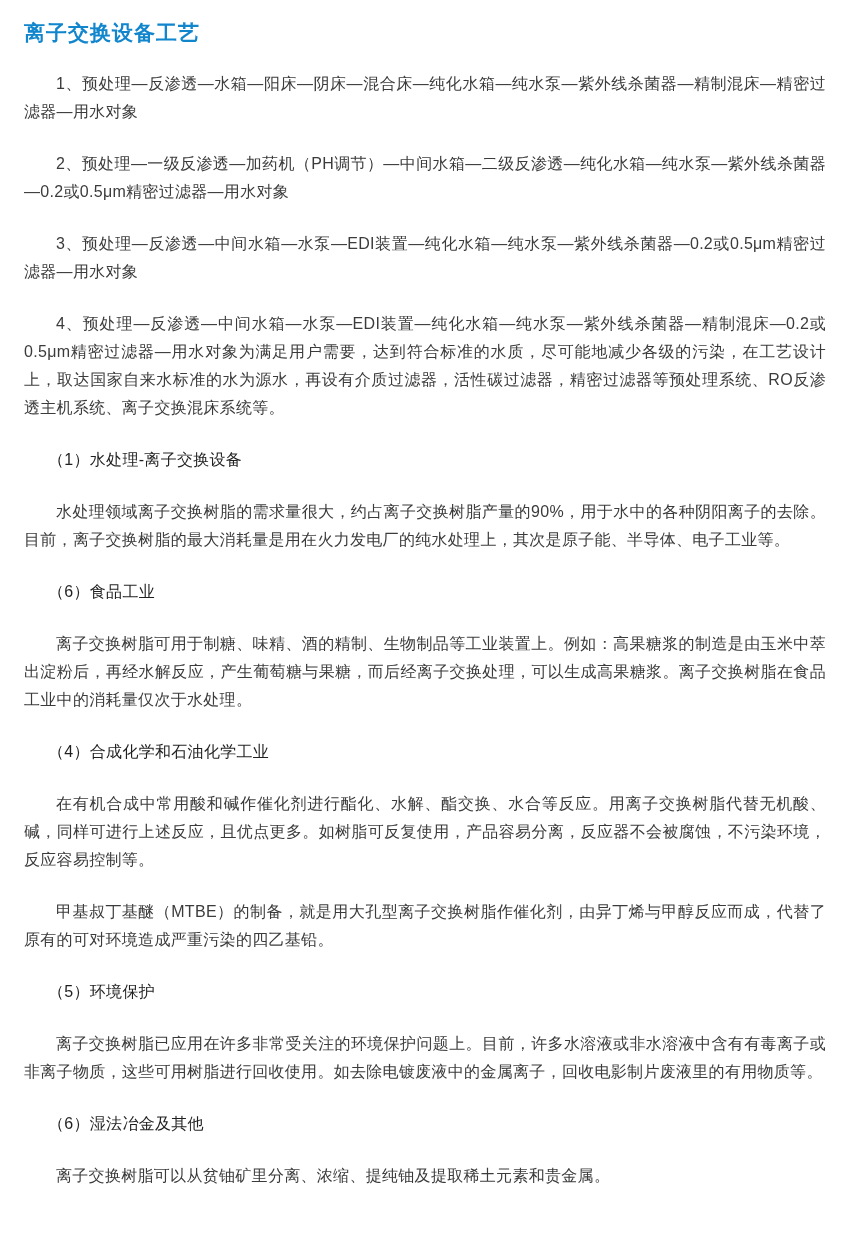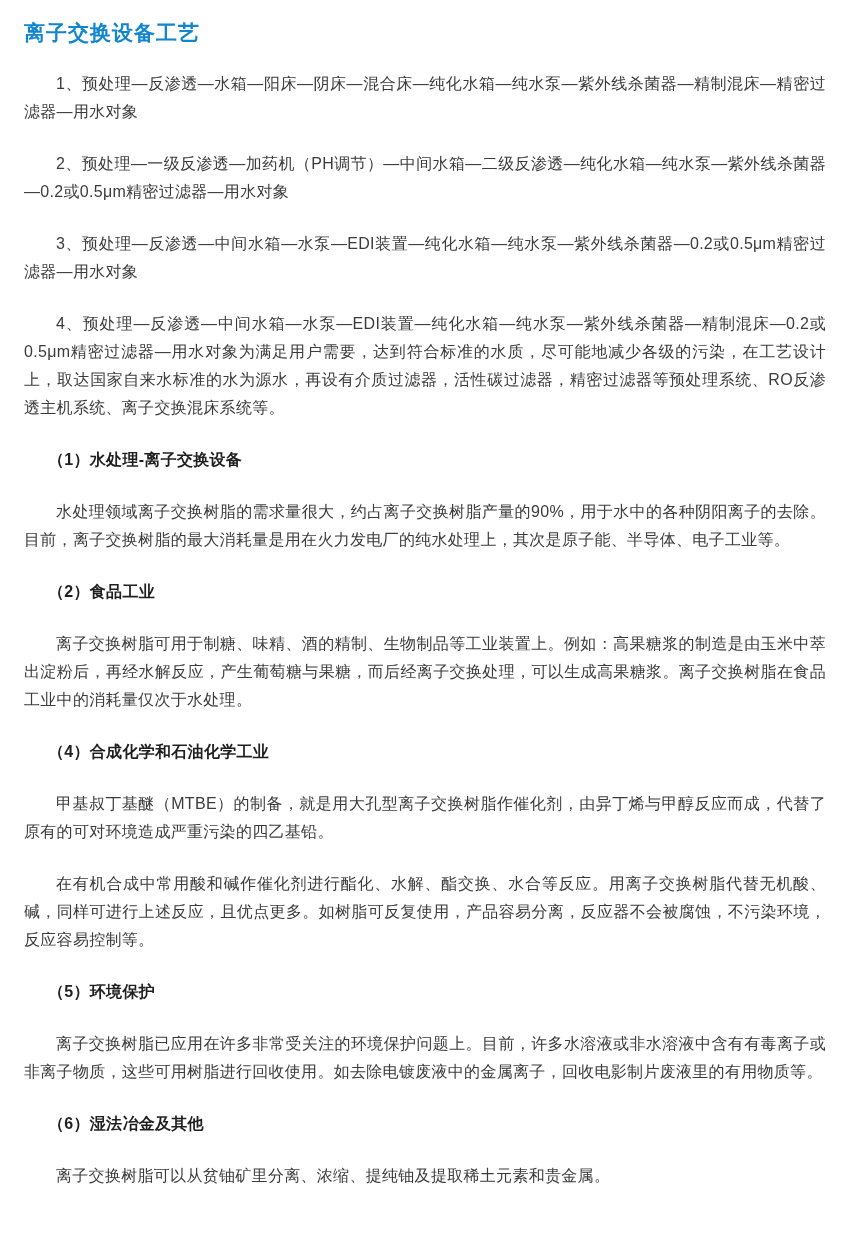--- a/index.html
+++ b/index.html
@@ -38,21 +38,21 @@
     margin: 24px 0;
     text-indent: 2em;
     text-align: justify;
     font-weight: 500;
     color: #3b3b3b;
     letter-spacing: 0.3px;
   }
   h2.sub {
     font-size: 16px;
     line-height: 28px;
-    font-weight: bold;
+    font-weight: normal;
     color: #1f1f1f;
     margin: 12px 0 11px 0;
     text-indent: 1.5em;
     letter-spacing: 0.3px;
   }
 </style>
 </head>
 <body>
 
 <div class="page">
@@ -64,29 +64,29 @@
   <p class="body">3、预处理—反渗透—中间水箱—水泵—EDI装置—纯化水箱—纯水泵—紫外线杀菌器—0.2或0.5μm精密过滤器—用水对象</p>
   <p class="body">4、预处理—反渗透—中间水箱—水泵—EDI装置—纯化水箱—纯水泵—紫外线杀菌器—精制混床—0.2或0.5μm精密过滤器—用水对象为满足用户需要，达到符合标准的水质，尽可能地减少各级的污染，在工艺设计上，取达国家自来水标准的水为源水，再设有介质过滤器，活性碳过滤器，精密过滤器等预处理系统、RO反渗透主机系统、离子交换混床系统等。</p>
 
 
   <div>
     <h2 class="sub">（1）水处理-离子交换设备</h2>
     <p class="body">水处理领域离子交换树脂的需求量很大，约占离子交换树脂产量的90%，用于水中的各种阴阳离子的去除。目前，离子交换树脂的最大消耗量是用在火力发电厂的纯水处理上，其次是原子能、半导体、电子工业等。</p>
   </div>
 
   <div>
-    <h2 class="sub">（2）食品工业</h2>
+    <h2 class="sub">（6）食品工业</h2>
     <p class="body">离子交换树脂可用于制糖、味精、酒的精制、生物制品等工业装置上。例如：高果糖浆的制造是由玉米中萃出淀粉后，再经水解反应，产生葡萄糖与果糖，而后经离子交换处理，可以生成高果糖浆。离子交换树脂在食品工业中的消耗量仅次于水处理。</p>
   </div>
 
 
   <div>
     <h2 class="sub">（4）合成化学和石油化学工业</h2>
+    <p class="body">在有机合成中常用酸和碱作催化剂进行酯化、水解、酯交换、水合等反应。用离子交换树脂代替无机酸、碱，同样可进行上述反应，且优点更多。如树脂可反复使用，产品容易分离，反应器不会被腐蚀，不污染环境，反应容易控制等。</p>
     <p class="body">甲基叔丁基醚（MTBE）的制备，就是用大孔型离子交换树脂作催化剂，由异丁烯与甲醇反应而成，代替了原有的可对环境造成严重污染的四乙基铅。</p>
-    <p class="body">在有机合成中常用酸和碱作催化剂进行酯化、水解、酯交换、水合等反应。用离子交换树脂代替无机酸、碱，同样可进行上述反应，且优点更多。如树脂可反复使用，产品容易分离，反应器不会被腐蚀，不污染环境，反应容易控制等。</p>
   </div>
 
   <div>
     <h2 class="sub">（5）环境保护</h2>
     <p class="body">离子交换树脂已应用在许多非常受关注的环境保护问题上。目前，许多水溶液或非水溶液中含有有毒离子或非离子物质，这些可用树脂进行回收使用。如去除电镀废液中的金属离子，回收电影制片废液里的有用物质等。</p>
   </div>
 
   <div>
     <h2 class="sub">（6）湿法冶金及其他</h2>
     <p class="body">离子交换树脂可以从贫铀矿里分离、浓缩、提纯铀及提取稀土元素和贵金属。</p>

